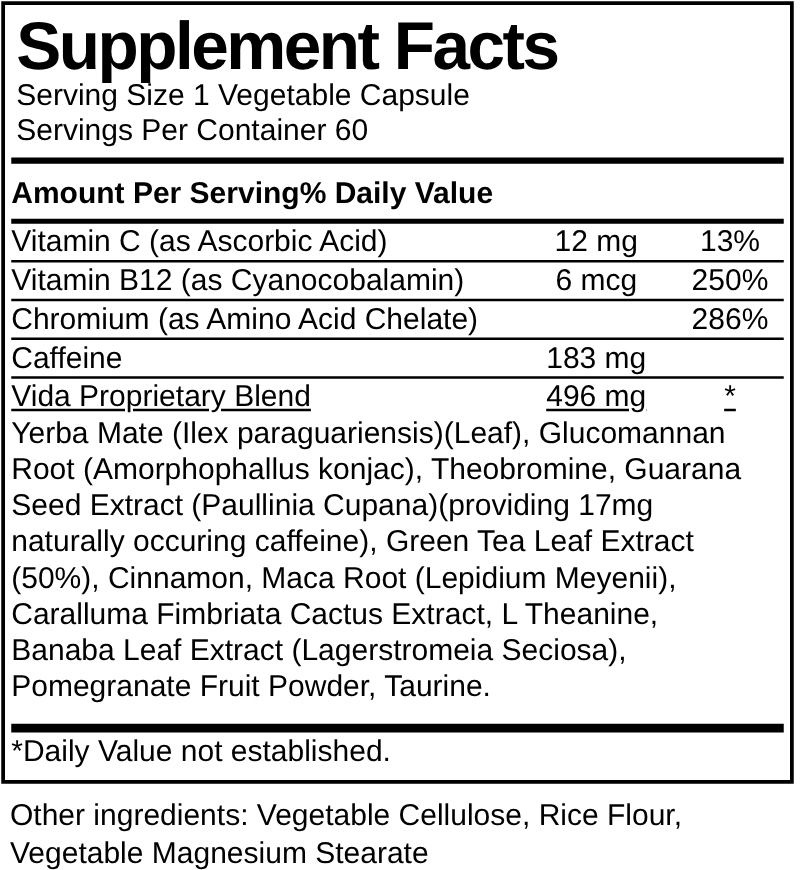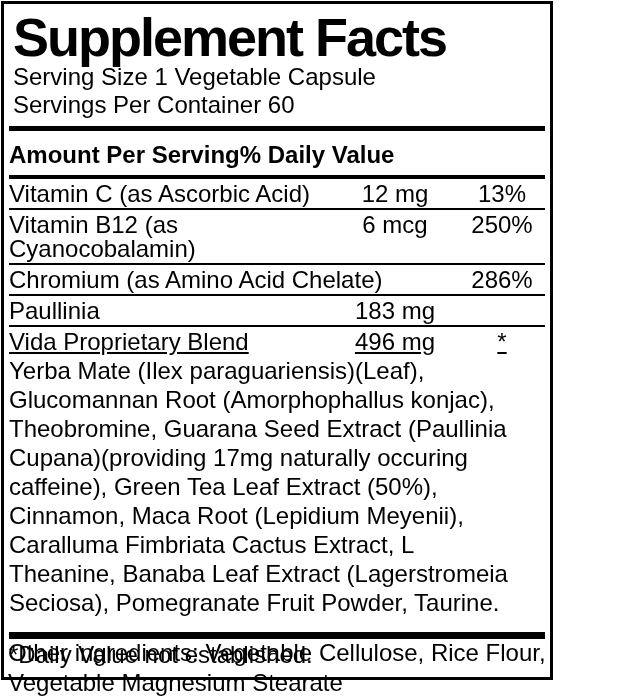--- a/index.html
+++ b/index.html
@@ -12,21 +12,21 @@
     height: 696px;
     position: relative;
     font-family: "Liberation Sans", sans-serif;
     color: #000000;
     -webkit-font-smoothing: antialiased;
   }
   .label-box {
     position: absolute;
     left: 1px;
     top: 1px;
-    width: 552px;
+    width: 634px;
     box-sizing: border-box;
     border: 3px solid #000;
     background: #fff;
     padding: 0 5px;
   }
   .title {
     font-size: 54px;
     line-height: 0.95;
     font-weight: bold;
     letter-spacing: -2px;
@@ -109,21 +109,21 @@
     <div class="cell-amount">6 mcg</div>
     <div class="cell-dv">250%</div>
   </div>
 
   <div class="fact-row">
     <div class="cell-name">Chromium (as Amino Acid Chelate)</div>
     <div class="cell-dv">286%</div>
   </div>
 
   <div class="fact-row">
-    <div class="cell-name">Paullinia</div>
+    <div class="cell-name">Caffeine</div>
     <div class="cell-amount">183 mg</div>
     <div class="cell-dv"></div>
   </div>
 
   <div class="fact-row">
     <div class="cell-name">Vida Proprietary Blend</div>
     <div class="cell-amount">496 mg</div>
     <div class="cell-dv">*</div>
   </div>
 </div>

